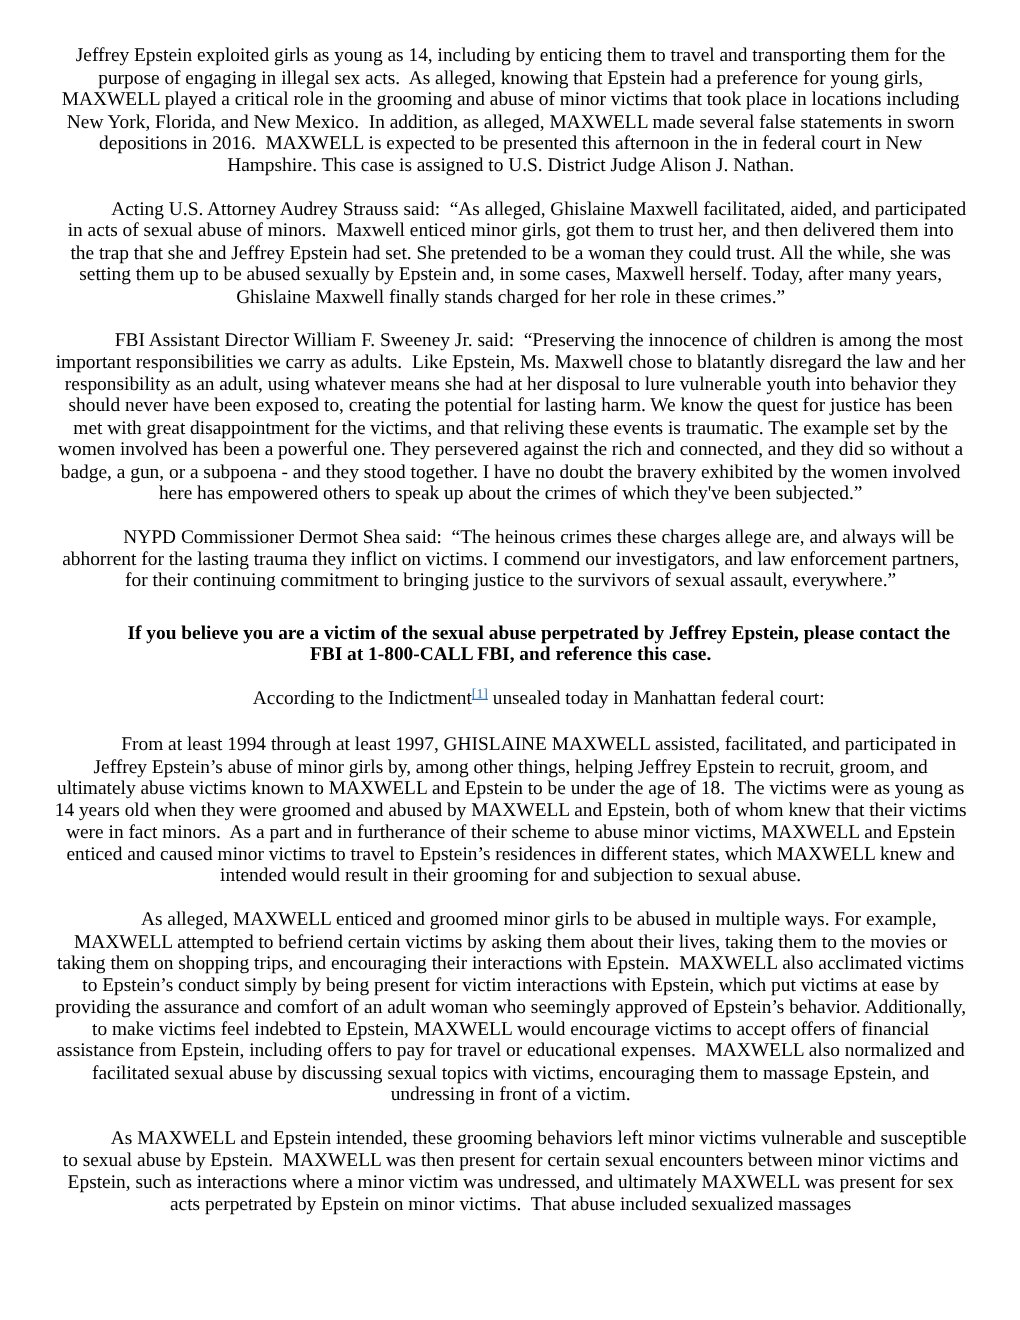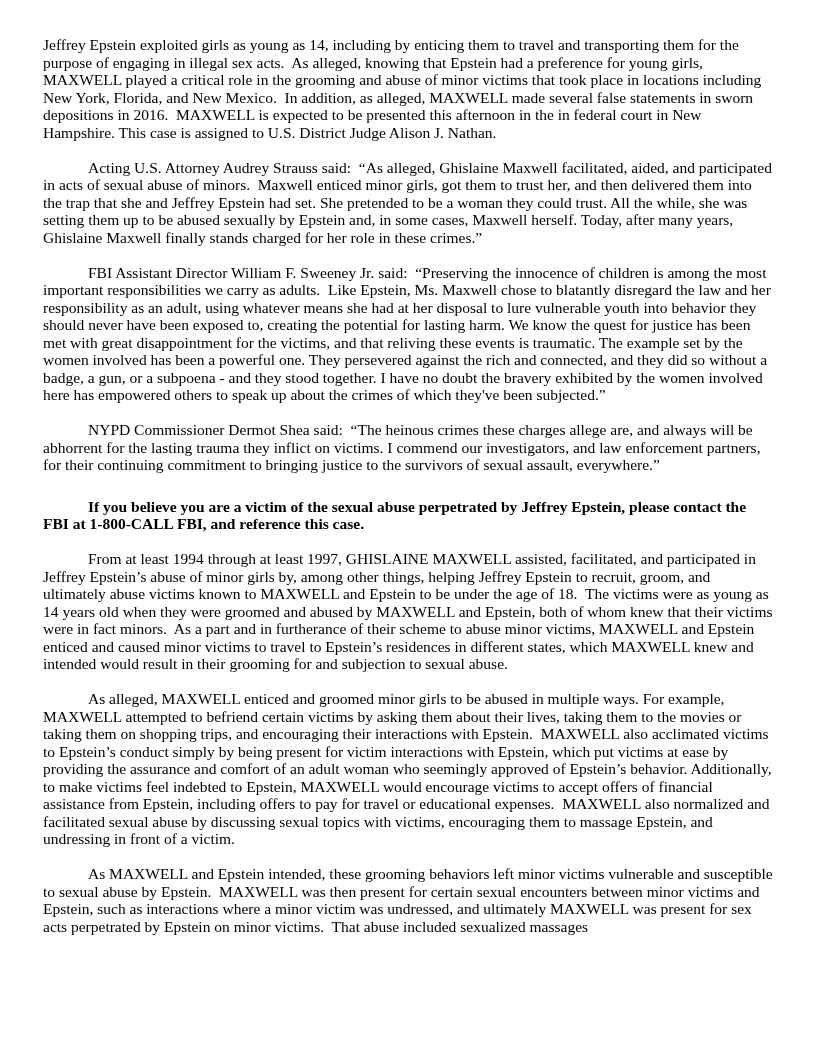--- a/index.html
+++ b/index.html
@@ -16,21 +16,21 @@
     box-sizing: border-box;
     padding: 36px 42px 20px 43px;
     font-family: "Liberation Serif", "DejaVu Serif", serif;
     font-size: 15.5px;
     line-height: 17.5px;
     color: #000000;
   }
   .page p {
     margin: 0 0 17.5px 0;
     white-space: pre-wrap;
-    text-align: left;
+    text-align: center;
   }
   .page p.indent {
     text-indent: 45px;
   }
   .page p.bold {
     font-weight: bold;
     margin-top: 24px;
   }
   .footnote-link {
     color: #2e74b5;
@@ -49,20 +49,21 @@
   <p>Jeffrey Epstein exploited girls as young as 14, including by enticing them to travel and transporting them for the purpose of engaging in illegal sex acts.  As alleged, knowing that Epstein had a preference for young girls, MAXWELL played a critical role in the grooming and abuse of minor victims that took place in locations including New York, Florida, and New Mexico.  In addition, as alleged, MAXWELL made several false statements in sworn depositions in 2016.  MAXWELL is expected to be presented this afternoon in the in federal court in New Hampshire. This case is assigned to U.S. District Judge Alison J. Nathan.</p>
 
   <p class="indent">Acting U.S. Attorney Audrey Strauss said:  “As alleged, Ghislaine Maxwell facilitated, aided, and participated in acts of sexual abuse of minors.  Maxwell enticed minor girls, got them to trust her, and then delivered them into the trap that she and Jeffrey Epstein had set. She pretended to be a woman they could trust. All the while, she was setting them up to be abused sexually by Epstein and, in some cases, Maxwell herself. Today, after many years, Ghislaine Maxwell finally stands charged for her role in these crimes.”</p>
 
   <p class="indent">FBI Assistant Director William F. Sweeney Jr. said:  “Preserving the innocence of children is among the most important responsibilities we carry as adults.  Like Epstein, Ms. Maxwell chose to blatantly disregard the law and her responsibility as an adult, using whatever means she had at her disposal to lure vulnerable youth into behavior they should never have been exposed to, creating the potential for lasting harm. We know the quest for justice has been met with great disappointment for the victims, and that reliving these events is traumatic. The example set by the women involved has been a powerful one. They persevered against the rich and connected, and they did so without a badge, a gun, or a subpoena - and they stood together. I have no doubt the bravery exhibited by the women involved here has empowered others to speak up about the crimes of which they've been subjected.”</p>
 
   <p class="indent">NYPD Commissioner Dermot Shea said:  “The heinous crimes these charges allege are, and always will be abhorrent for the lasting trauma they inflict on victims. I commend our investigators, and law enforcement partners, for their continuing commitment to bringing justice to the survivors of sexual assault, everywhere.”</p>
 
   <p class="indent bold">If you believe you are a victim of the sexual abuse perpetrated by Jeffrey Epstein, please contact the FBI at 1-800-CALL FBI, and reference this case.</p>
 
+  <p class="indent"><span>According to the Indictment</span><span class="footnote-link">[1]</span><span> unsealed today in Manhattan federal court:</span></p>
 
   <p class="indent">From at least 1994 through at least 1997, GHISLAINE MAXWELL assisted, facilitated, and participated in Jeffrey Epstein’s abuse of minor girls by, among other things, helping Jeffrey Epstein to recruit, groom, and ultimately abuse victims known to MAXWELL and Epstein to be under the age of 18.  The victims were as young as 14 years old when they were groomed and abused by MAXWELL and Epstein, both of whom knew that their victims were in fact minors.  As a part and in furtherance of their scheme to abuse minor victims, MAXWELL and Epstein enticed and caused minor victims to travel to Epstein’s residences in different states, which MAXWELL knew and intended would result in their grooming for and subjection to sexual abuse.</p>
 
   <p class="indent">As alleged, MAXWELL enticed and groomed minor girls to be abused in multiple ways. For example, MAXWELL attempted to befriend certain victims by asking them about their lives, taking them to the movies or taking them on shopping trips, and encouraging their interactions with Epstein.  MAXWELL also acclimated victims to Epstein’s conduct simply by being present for victim interactions with Epstein, which put victims at ease by providing the assurance and comfort of an adult woman who seemingly approved of Epstein’s behavior. Additionally, to make victims feel indebted to Epstein, MAXWELL would encourage victims to accept offers of financial assistance from Epstein, including offers to pay for travel or educational expenses.  MAXWELL also normalized and facilitated sexual abuse by discussing sexual topics with victims, encouraging them to massage Epstein, and undressing in front of a victim.</p>
 
   <p class="indent">As MAXWELL and Epstein intended, these grooming behaviors left minor victims vulnerable and susceptible to sexual abuse by Epstein.  MAXWELL was then present for certain sexual encounters between minor victims and Epstein, such as interactions where a minor victim was undressed, and ultimately MAXWELL was present for sex acts perpetrated by Epstein on minor victims.  That abuse included sexualized massages</p>
 
 </div>
 
 </body></html>

